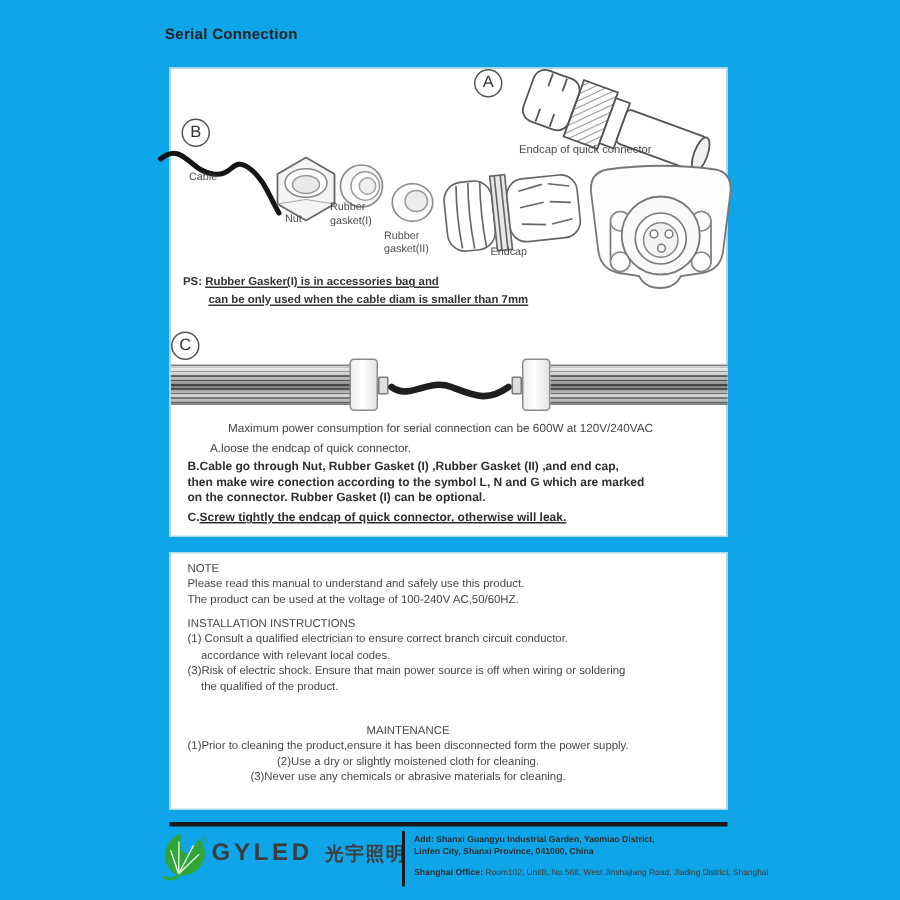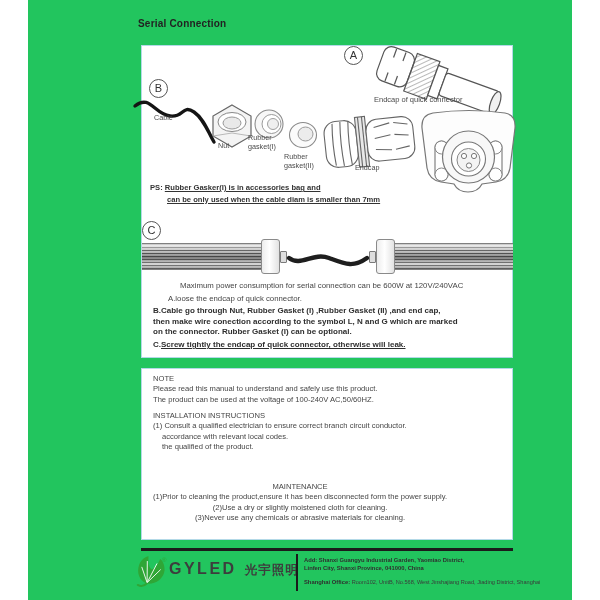--- a/index.html
+++ b/index.html
@@ -1,19 +1,19 @@
 <!DOCTYPE html>
 <html><head>
 <meta charset="utf-8">
 <style>
   * { margin:0; padding:0; box-sizing:border-box; }
   html,body { background:#fff; }
   #page {
-    position:relative; width:544px; height:600px; margin:0 auto;
-    background:#22c55e; overflow:hidden;
+    position:relative; width:600px; height:600px; margin:0 auto;
+    background:#0ea5e9; overflow:hidden;
     font-family:"Liberation Sans", sans-serif; color:#3f3f3f;
   }
   .abs { position:absolute; }
   .panel { position:absolute; border:1.5px solid #b3d9e7; background:#fff; }
   .title { font-size:10px; font-weight:bold; color:#222; letter-spacing:.2px; }
   .circle-label {
     width:19px; height:19px; border:1.3px solid #555; border-radius:50%;
     text-align:center; line-height:17px; font-size:11px; color:#333; background:#fff;
   }
   .part-label { font-size:7.2px; color:#4a4a4a; line-height:8.6px; }
@@ -201,20 +201,21 @@
   <div class="abs note-block" style="left:125px; top:374px;">
     <div>NOTE</div>
     <div>Please read this manual to understand and safely use this product.</div>
     <div>The product can be used at the voltage of 100-240V AC,50/60HZ.</div>
   </div>
 
   <div class="abs note-block" style="left:125px; top:411px;">
     <div>INSTALLATION INSTRUCTIONS</div>
     <div>(1) Consult a qualified electrician to ensure correct branch circuit conductor.</div>
     <div class="cont">accordance with relevant local codes.</div>
+    <div>(3)Risk of electric shock. Ensure that main power source is off when wiring or soldering</div>
     <div class="cont">the qualified of the product.</div>
   </div>
 
   <div class="abs note-block" style="left:125px; top:482px;text-align:center;">
     <div>MAINTENANCE</div>
     <div>(1)Prior to cleaning the product,ensure it has been disconnected form the power supply.</div>
     <div>(2)Use a dry or slightly moistened cloth for cleaning.</div>
     <div>(3)Never use any chemicals or abrasive materials for cleaning.</div>
   </div>
 

